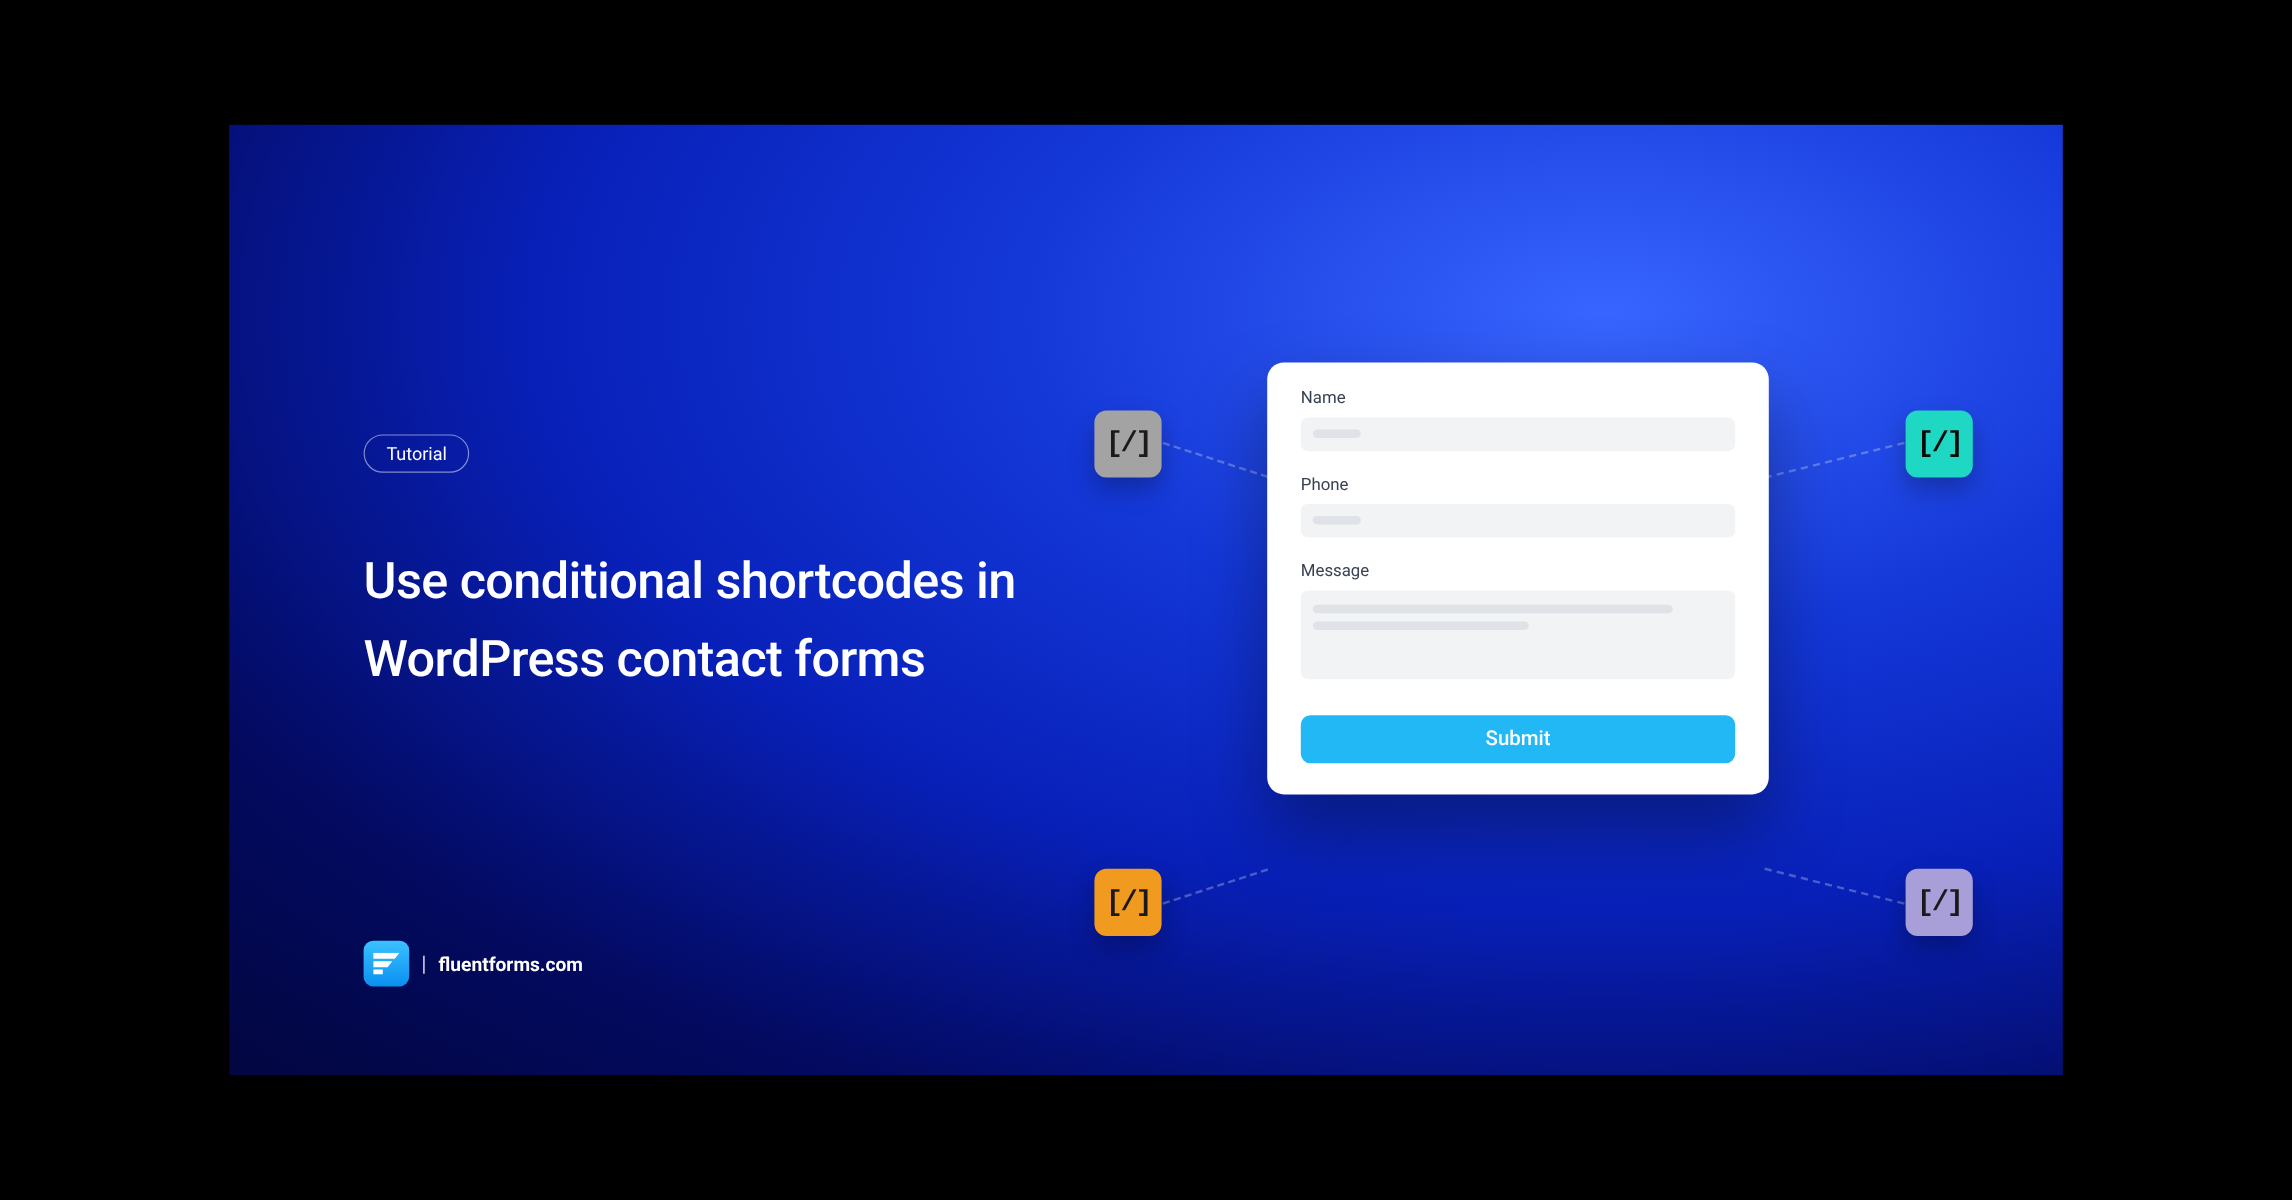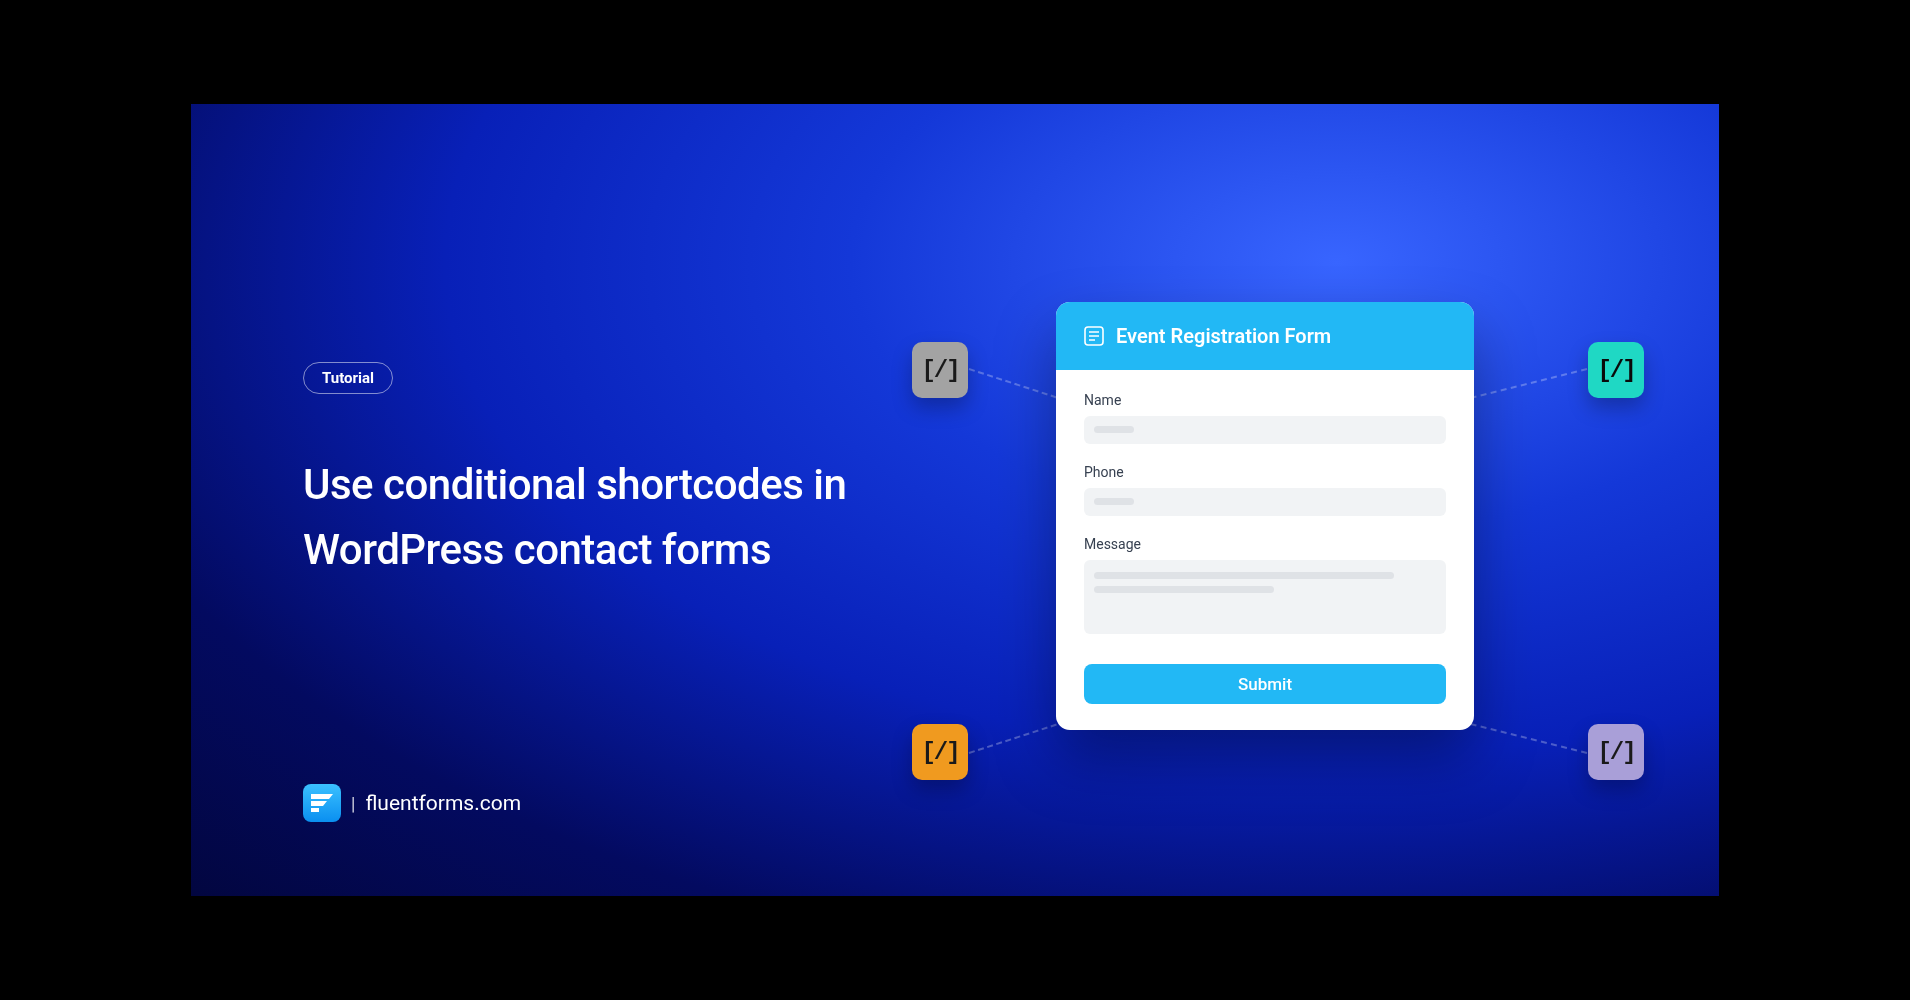--- a/index.html
+++ b/index.html
@@ -1,24 +1,24 @@
 <!DOCTYPE html>
 <html><head>
 <meta charset="utf-8">
 <style>
 *{margin:0;padding:0;box-sizing:border-box;font-family:-apple-system,BlinkMacSystemFont,'Segoe UI',Roboto,sans-serif}
 body{width:1910px;height:1000px;display:flex;align-items:center;justify-content:center;background:#000}
 .canvas{width:1528px;height:792px;background:radial-gradient(ellipse at 75% 20%,#3865ff 0%,#1438d8 30%,#0820b8 55%,#030a60 80%,#020640 100%);position:relative;overflow:hidden}
 .left-col{position:absolute;left:112px;top:258px;width:560px;color:#fff}
-.tag{display:inline-block;border:1px solid rgba(255,255,255,.5);border-radius:999px;padding:6px 18px;font-size:15px;font-weight:700}
+.tag{display:inline-block;border:1px solid rgba(255,255,255,.5);border-radius:999px;padding:6px 18px;font-size:15px;font-weight:400}
 .headline{margin-top:58px;font-size:42px;font-weight:500;line-height:1.55;letter-spacing:-.5px}
 .brand-row{position:absolute;left:112px;bottom:74px;display:flex;align-items:center;gap:10px;color:#fff}
 .brand-logo{width:38px;height:38px;border-radius:8px;background:linear-gradient(180deg,#3bc1ff,#0a8ff0);display:flex;align-items:center;justify-content:center}
 .brand-sep{font-size:18px;opacity:.8}
-.brand-text{font-size:21px;font-weight:400}
+.brand-text{font-size:16px;font-weight:700}
 .form-card{position:absolute;right:245px;top:198px;width:418px;background:#fff;border-radius:14px;box-shadow:0 30px 60px rgba(0,0,0,.35);overflow:hidden}
 .form-header{background:#22b8f5;color:#fff;padding:22px 28px;display:flex;align-items:center;gap:12px}
 .form-title{font-size:20px;font-weight:600}
 .form-body{padding:22px 28px 26px}
 .field{margin-bottom:20px}
 .field-label{font-size:14px;color:#374151;margin-bottom:8px;display:block}
 .field-input{height:28px;background:#f1f3f5;border-radius:6px;position:relative}
 .field-input::after{content:'';position:absolute;left:10px;top:10px;width:40px;height:7px;background:#dfe2e6;border-radius:4px}
 .field-textarea{height:74px;background:#f1f3f5;border-radius:6px;position:relative}
 .field-textarea::before{content:'';position:absolute;left:10px;top:12px;width:300px;height:7px;background:#dfe2e6;border-radius:4px}
@@ -58,29 +58,20 @@
   <hr class="dash-line dl-2">
   <hr class="dash-line dl-3">
   <hr class="dash-line dl-4">
 
   <div class="sc-tile sc-1">[/]</div>
   <div class="sc-tile sc-2">[/]</div>
   <div class="sc-tile sc-3">[/]</div>
   <div class="sc-tile sc-4">[/]</div>
 
   <div class="form-card">
-    <div class="form-header">
-      <svg width="20" height="20" viewBox="0 0 20 20">
-          <rect x="1" y="1" width="18" height="18" rx="3" fill="none" stroke="#fff" stroke-width="1.6"></rect>
-          <line x1="5" y1="6" x2="15" y2="6" stroke="#fff" stroke-width="1.6"></line>
-          <line x1="5" y1="10" x2="15" y2="10" stroke="#fff" stroke-width="1.6"></line>
-          <line x1="5" y1="14" x2="11" y2="14" stroke="#fff" stroke-width="1.6"></line>
-        </svg>
-      <span class="form-title">Event Registration Form</span>
-    </div>
     <div class="form-body">
       <div class="field">
         <label class="field-label">Name</label>
         <div class="field-input"></div>
       </div>
       <div class="field">
         <label class="field-label">Phone</label>
         <div class="field-input"></div>
       </div>
       <div class="field">

